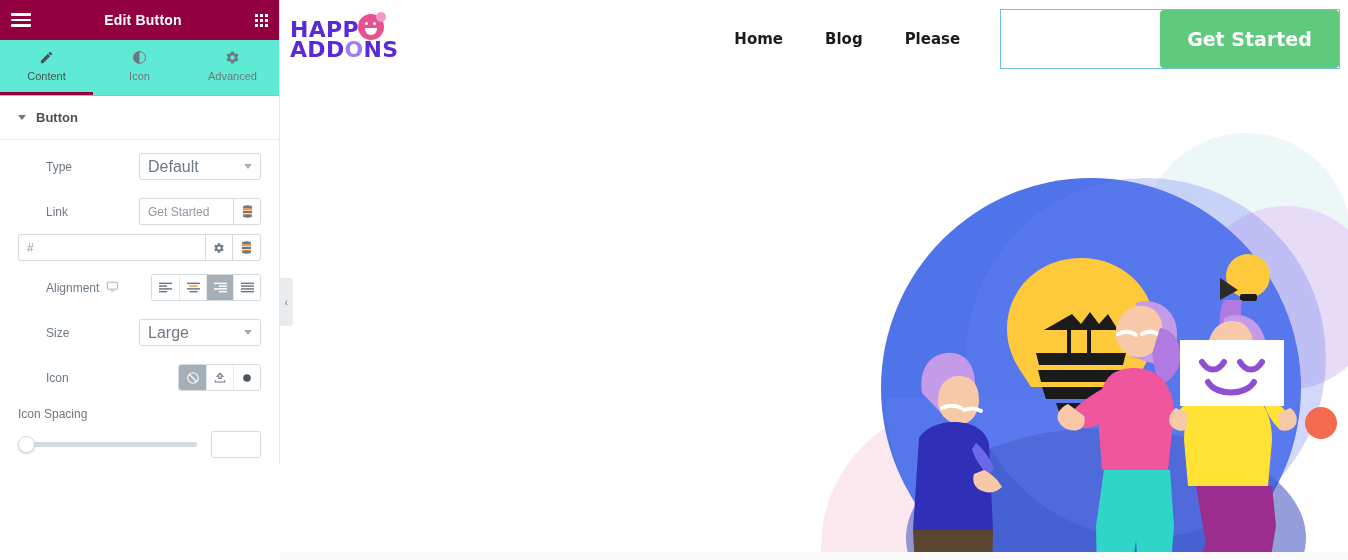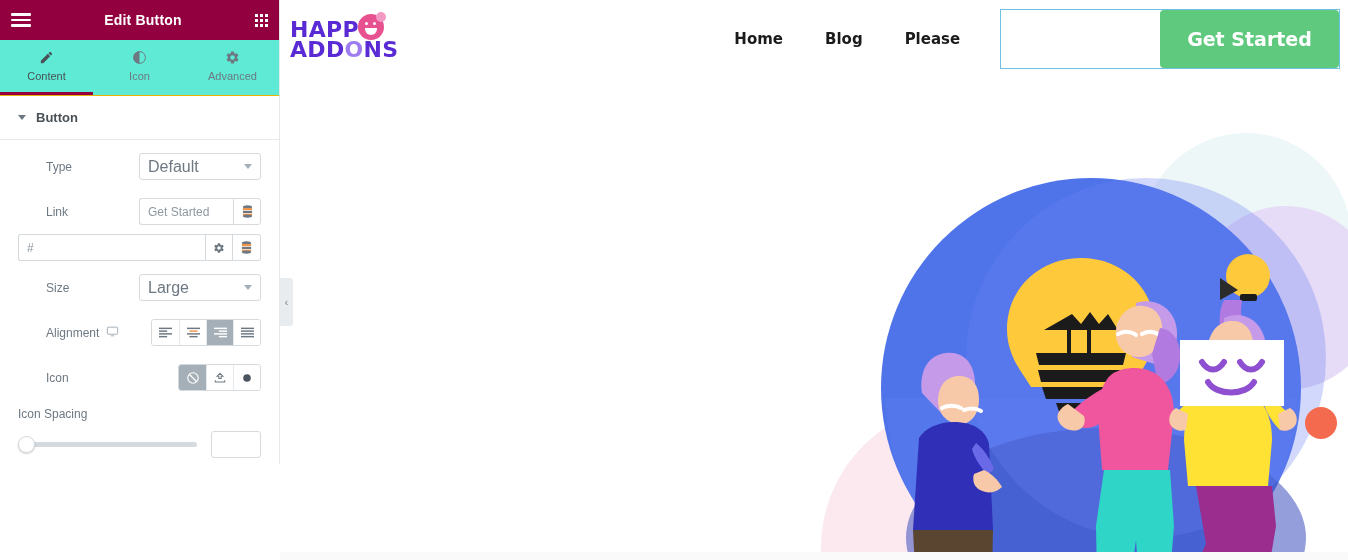--- a/index.html
+++ b/index.html
@@ -286,28 +286,20 @@
             <ellipse cx="6" cy="2" rx="5" ry="1.7" fill="#6d7882"></ellipse>
             <rect x="1" y="3.2" width="10" height="2.4" fill="#f0954a"></rect>
             <rect x="1" y="6.3" width="10" height="2.4" fill="#6d7882"></rect>
             <rect x="1" y="9.4" width="10" height="2.4" fill="#f0954a"></rect>
             <ellipse cx="6" cy="12" rx="5" ry="1.7" fill="#6d7882"></ellipse>
           </svg>
         </div>
       </div>
 
       <div class="row">
-        <span class="row-label">Size</span>
-        <div class="select">
-          <span class="sv">Large</span>
-          <span class="dn"></span>
-        </div>
-      </div>
-
-      <div class="row">
         <span class="row-label">
           <span>Alignment</span>
           <span>
             <svg width="13" height="13" viewBox="0 0 24 24" fill="none" stroke="#a4afb7" stroke-width="1.8">
               <rect x="2.5" y="4" width="19" height="13" rx="1.5"></rect>
                 <path d="M9 20h6"></path>
             </svg>
           </span>
         </span>
         <div class="choices">
@@ -336,20 +328,28 @@
             </svg>
           </div>
           <div class="choice">
             <svg width="13" height="11" viewBox="0 0 16 12" fill="#6d7882">
               <rect y="0" width="16" height="1.8"></rect>
                 <rect y="3.4" width="16" height="1.8"></rect>
               <rect y="6.8" width="16" height="1.8"></rect>
                 <rect y="10.2" width="16" height="1.8"></rect>
             </svg>
           </div>
+        </div>
+      </div>
+
+      <div class="row">
+        <span class="row-label">Size</span>
+        <div class="select">
+          <span class="sv">Large</span>
+          <span class="dn"></span>
         </div>
       </div>
 
       <div class="row">
         <span class="row-label">Icon</span>
         <div class="choices">
           <div class="choice sel">
             <svg width="14" height="14" viewBox="0 0 24 24" fill="none" stroke="#ffffff" stroke-width="2">
               <circle cx="12" cy="12" r="9"></circle>
                 <path d="M5.6 5.6l12.8 12.8"></path>

